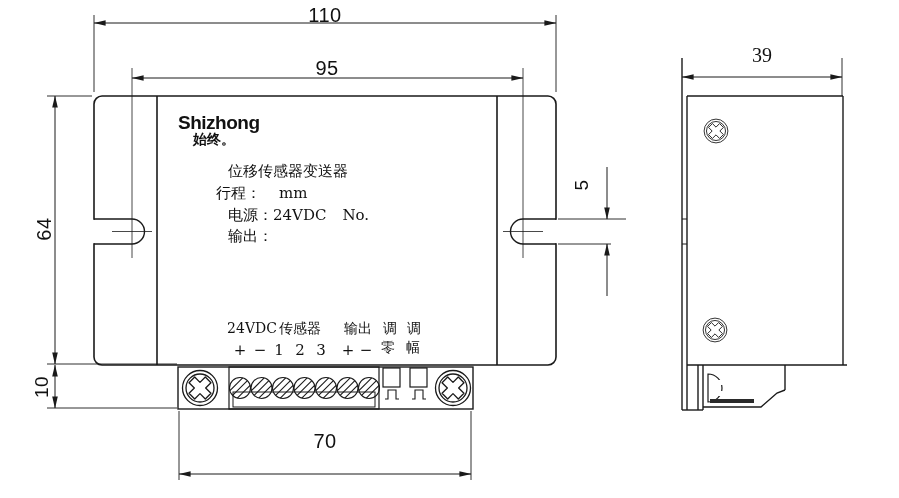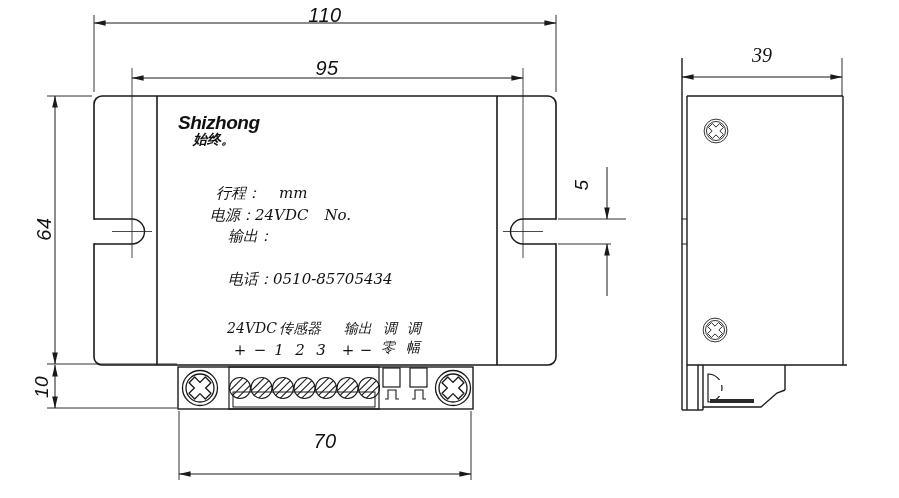--- a/index.html
+++ b/index.html
@@ -1,17 +1,17 @@
 <!DOCTYPE html>
 <html><head>
 <meta charset="utf-8">
 <style>
   html,body{margin:0;padding:0;background:#fff;}
   .canvas{position:relative;width:899px;height:484px;background:#fff;overflow:hidden;
-          font-family:"Liberation Sans",sans-serif;color:#111;font-style:italic;}
+          font-family:"Liberation Sans",sans-serif;color:#111;}
   .canvas svg{position:absolute;left:0;top:0;}
   .t{position:absolute;white-space:nowrap;color:#111;}
   .dim{font-family:"Liberation Sans",sans-serif;font-size:20px;letter-spacing:.5px;}
   .dim-c{transform:translateX(-50%);}
   .rot{display:flex;align-items:center;justify-content:center;width:34px;height:34px;
        transform:rotate(-90deg);}
   .serifdim{font-family:"Liberation Serif",serif;font-size:20px;}
   .labeltxt{font-family:"DejaVu Serif","Liberation Serif",serif;font-size:15px;}
   .logo-en{font-size:19px;font-weight:800;letter-spacing:-.5px;font-family:"Liberation Sans",sans-serif;}
   .logo-cn{font-size:14px;font-weight:700;font-family:"DejaVu Serif","Liberation Serif",serif;}
@@ -151,31 +151,31 @@
   <span class="t dim dim-c" style="left:325px;top:4px;">110</span>
   <span class="t dim dim-c" style="left:327px;top:57px;">95</span>
   <span class="t dim rot" style="left:27px;top:212px;">64</span>
   <span class="t dim rot" style="left:25px;top:370px;font-size:19px;">10</span>
   <span class="t dim dim-c" style="left:325px;top:430px;">70</span>
   <span class="t dim rot" style="left:565px;top:168px;font-size:19px;">5</span>
   <span class="t serifdim dim-c" style="left:762px;top:44px;">39</span>
 
   <span class="t logo-en" style="left:178px;top:112px;">Shizhong</span>
   <span class="t logo-cn" style="left:193px;top:131px;">始终。</span>
+  <span class="t labeltxt" style="left:228px;top:162px;">位移传感器变送器</span>
   <span class="t labeltxt row" style="left:216px;top:184px;">
     <span>行程：</span>
     <span class="small" style="margin-left:18px;">mm</span>
   </span>
-  <span class="t labeltxt row" style="left:210px;top:206px;">
+  <span class="t labeltxt row" style="left:228px;top:206px;">
     <span>电源：</span>
     <span>24VDC</span>
     <span style="margin-left:16px;">No.</span>
   </span>
   <span class="t labeltxt" style="left:228px;top:227px;">输出：</span>
-  <span class="t labeltxt" style="left:228px;top:270px;">电话：0510-85705434</span>
 
   <span class="t term" style="left:252px;top:320px;">24VDC</span>
   <span class="t term" style="left:300px;top:320px;text-align:center;">传感器</span>
   <span class="t term" style="left:358px;top:320px;">输出</span>
   <span class="t term" style="left:390px;top:320px;">调</span>
   <span class="t term" style="left:414px;top:320px;">调</span>
 
   <span class="t term2" style="left:240px;top:341px;">+</span>
   <span class="t term2" style="left:260px;top:341px;">−</span>
   <span class="t term2" style="left:279px;top:341px;">1</span>

